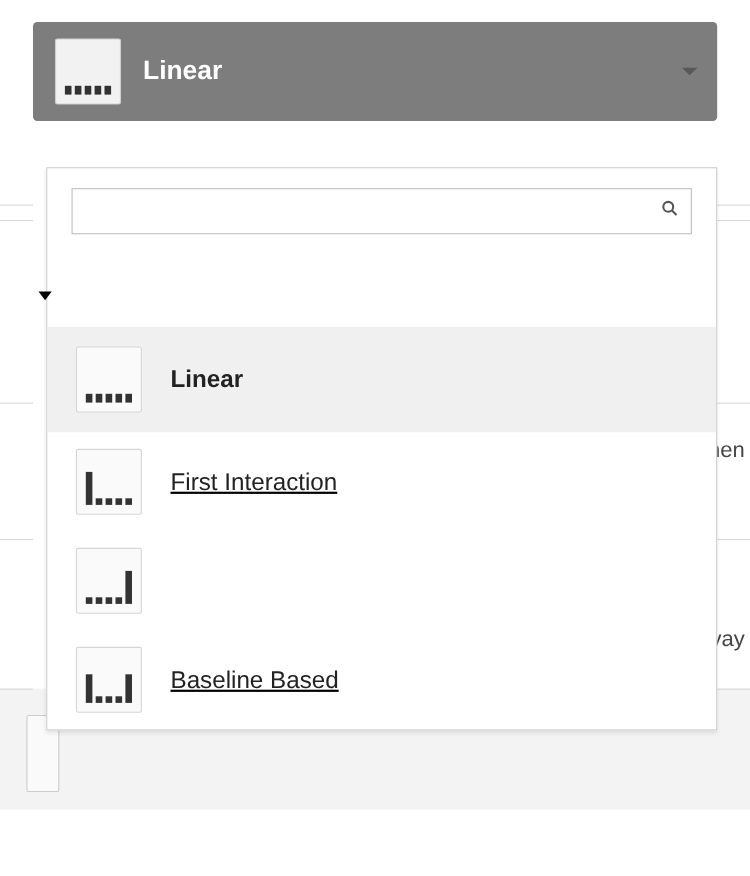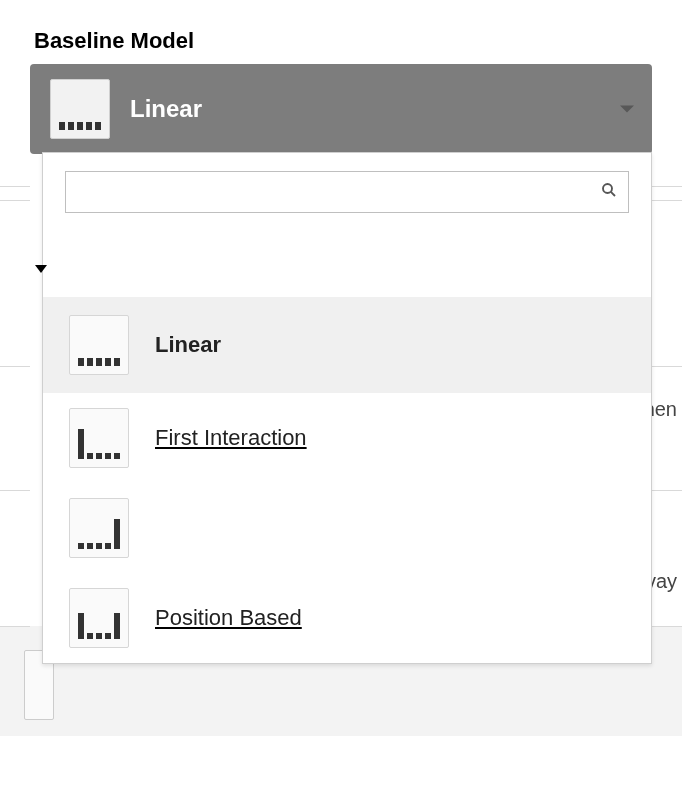--- a/index.html
+++ b/index.html
@@ -229,21 +229,20 @@
     <div class="bg-row r5"></div>
     <div class="bg-row right1"></div>
     <div class="bg-row right2"></div>
     <div class="bg-row right3"></div>
     <div class="bg-row right4"></div>
     <div class="bg-row right5"></div>
     <div class="bg-text t1">nen</div>
     <div class="bg-text t2">vay</div>
   </div>
 
-  <div class="label">Baseline Model</div>
 
   <div class="selector">
     <div class="thumb">
       <div class="bars">
         <span style="height:8px"></span>
         <span style="height:8px"></span>
         <span style="height:8px"></span>
         <span style="height:8px"></span>
         <span style="height:8px"></span>
       </div>
@@ -312,18 +311,18 @@
     <div class="option compact">
       <div class="thumb">
         <div class="bars">
           <span style="height:26px"></span>
           <span style="height:6px"></span>
           <span style="height:6px"></span>
           <span style="height:6px"></span>
           <span style="height:26px"></span>
         </div>
       </div>
-      <div class="txt">Position Based</div>
+      <div class="txt">Baseline Based</div>
     </div>
 
   </div>
 
 </div>
 
 </body></html>

